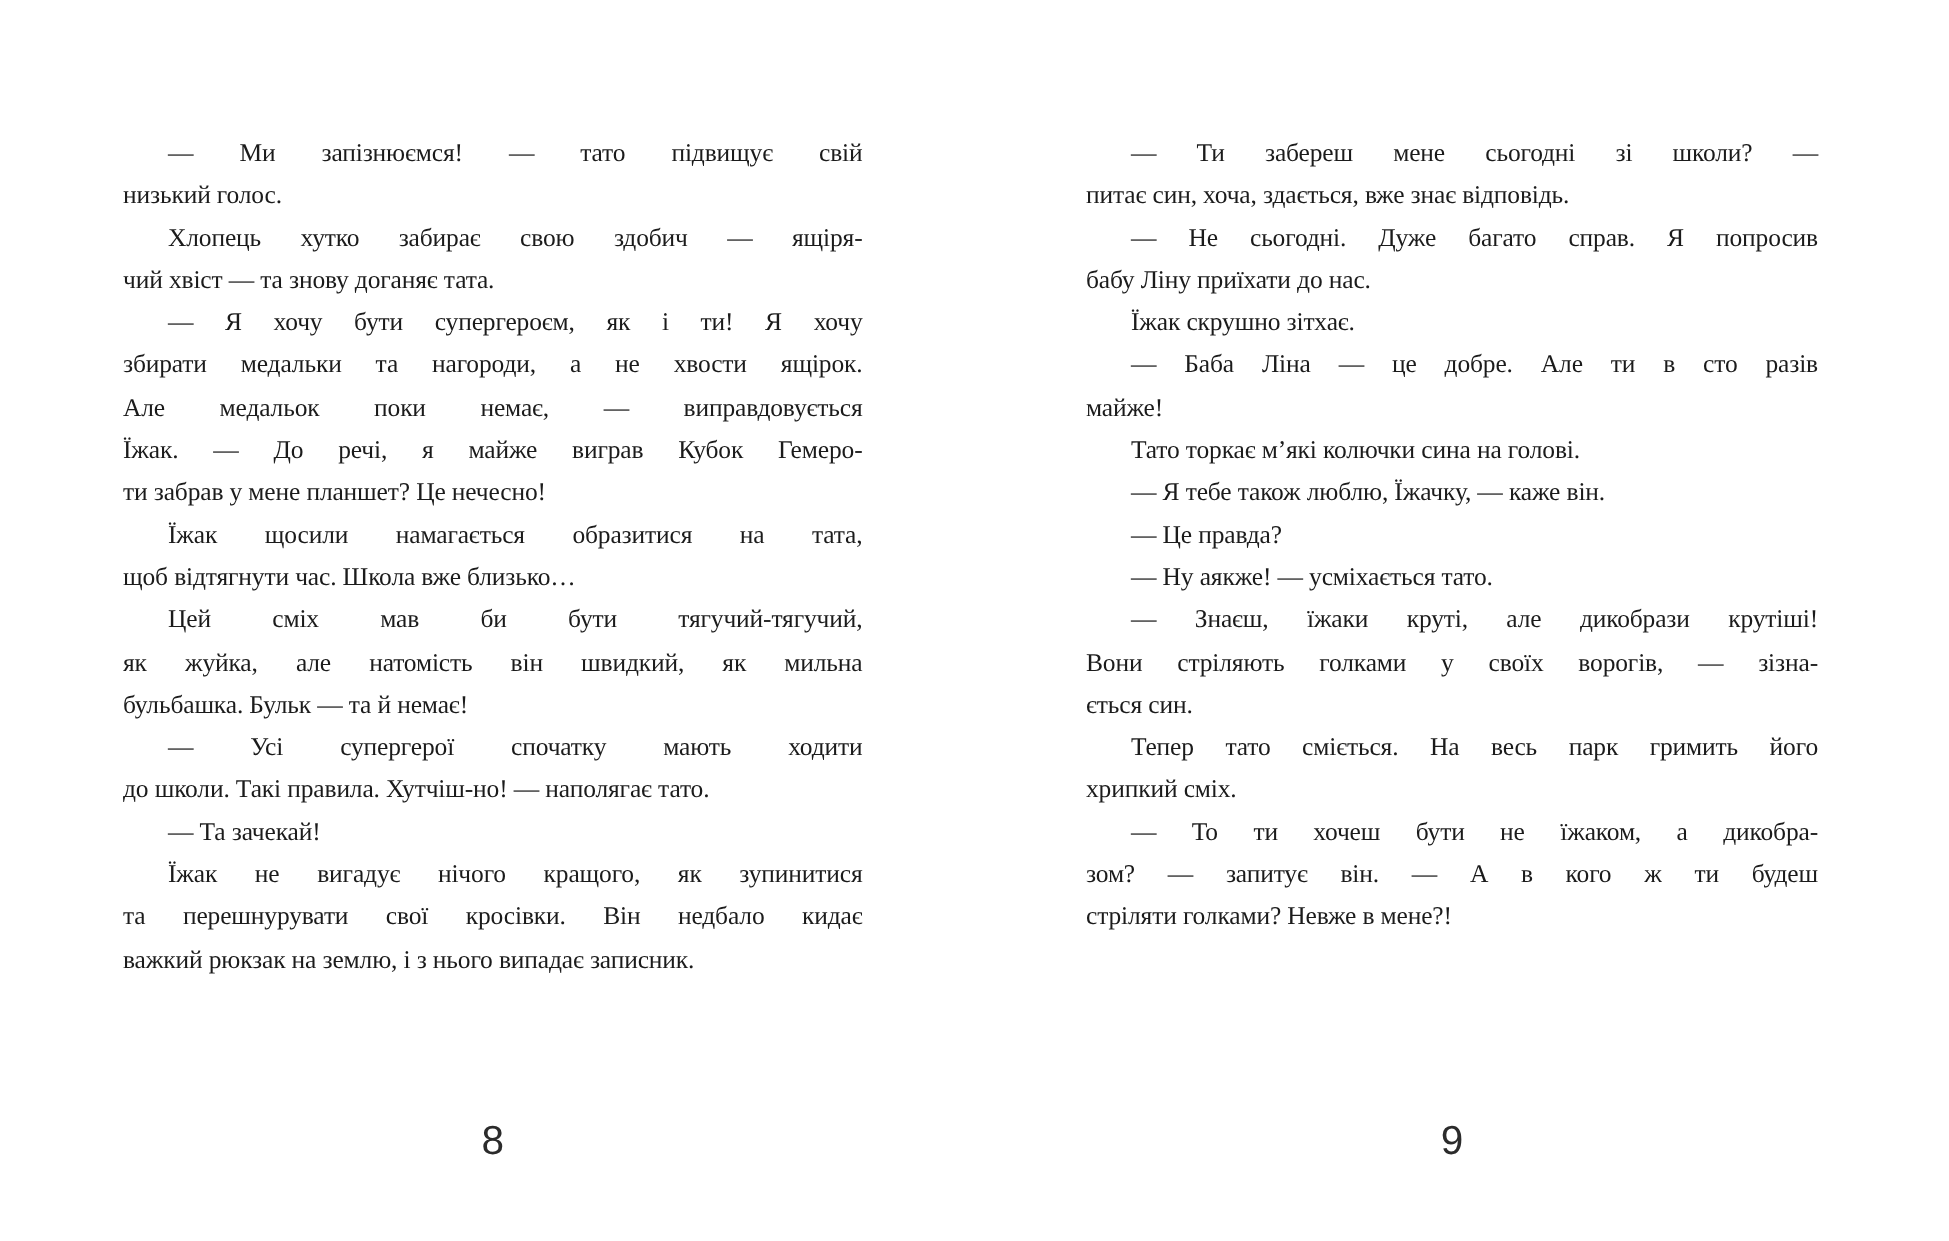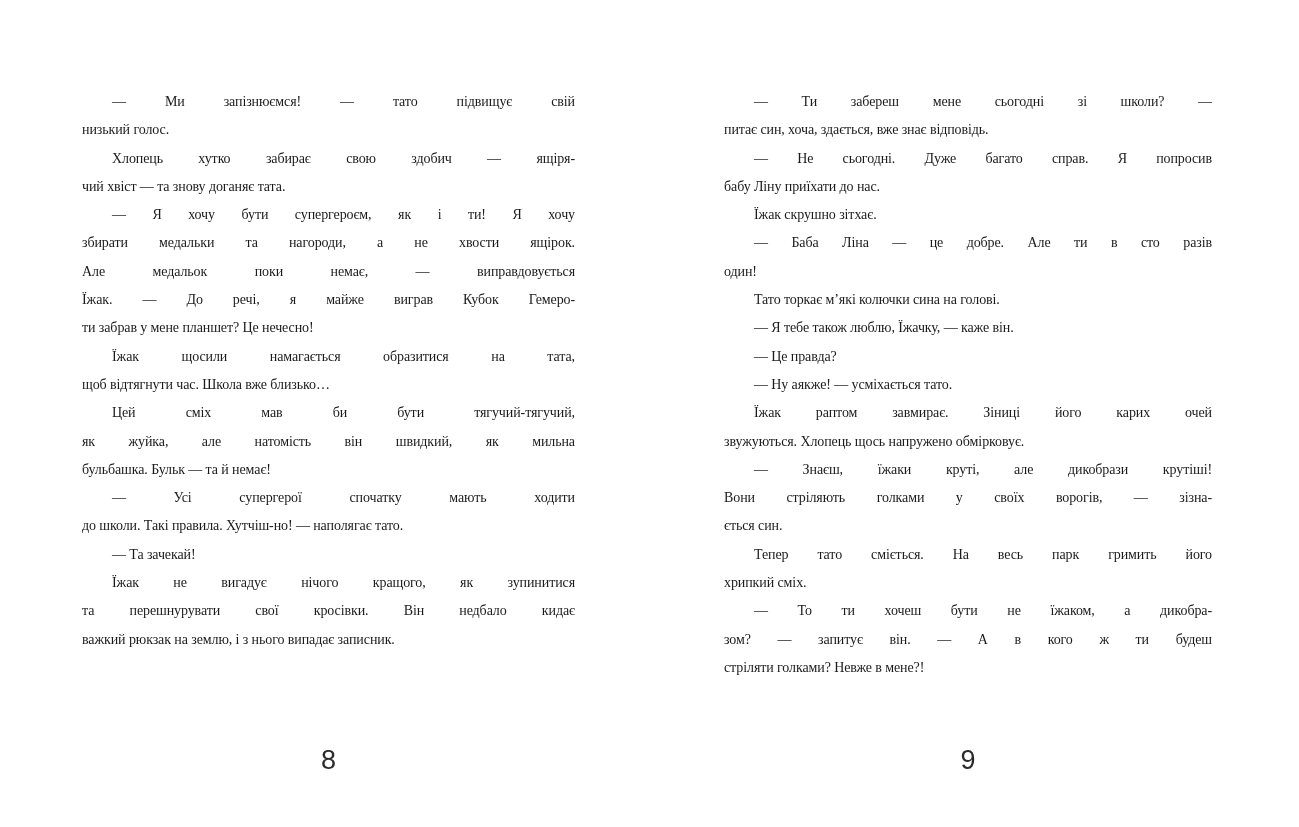--- a/index.html
+++ b/index.html
@@ -23,21 +23,21 @@
   .col {
     position: absolute;
     top: 88px;
   }
   #col-left  { left: 82px;  width: 493px; }
   #col-right { left: 724px; width: 488px; }
 
   .para { margin: 0; padding: 0; }
 
   .line {
-    font-size: 14px;
+    font-size: 17px;
     line-height: 28.3px;
     letter-spacing: -0.1px;
     white-space: normal;
     text-align: left;
   }
   
   .line.just {
     text-align: justify;
     text-align-last: justify;
   }
@@ -112,37 +112,33 @@
         </div>
         <div class="para">
           <div class="line first just">— Не сьогодні. Дуже багато справ. Я попросив</div>
           <div class="line">бабу Ліну приїхати до нас.</div>
         </div>
         <div class="para">
           <div class="line first">Їжак скрушно зітхає.</div>
         </div>
         <div class="para">
           <div class="line first just">— Баба Ліна — це добре. Але ти в сто разів</div>
-          <div class="line">один!</div>
+          <div class="line">майже!</div>
         </div>
         <div class="para">
           <div class="line first">Тато торкає м’які колючки сина на голові.</div>
         </div>
         <div class="para">
           <div class="line first">— Я тебе також люблю, Їжачку, — каже він.</div>
         </div>
         <div class="para">
           <div class="line first">— Це правда?</div>
         </div>
         <div class="para">
           <div class="line first">— Ну аякже! — усміхається тато.</div>
-        </div>
-        <div class="para">
-          <div class="line first just">Їжак раптом завмирає. Зіниці його карих очей</div>
-          <div class="line">звужуються. Хлопець щось напружено обмірковує.</div>
         </div>
         <div class="para">
           <div class="line first just">— Знаєш, їжаки круті, але дикобрази крутіші!</div>
           <div class="line just">Вони стріляють голками у своїх ворогів, — зізна-</div>
           <div class="line">ється син.</div>
         </div>
         <div class="para">
           <div class="line first just">Тепер тато сміється. На весь парк гримить його</div>
           <div class="line">хрипкий сміх.</div>
         </div>

